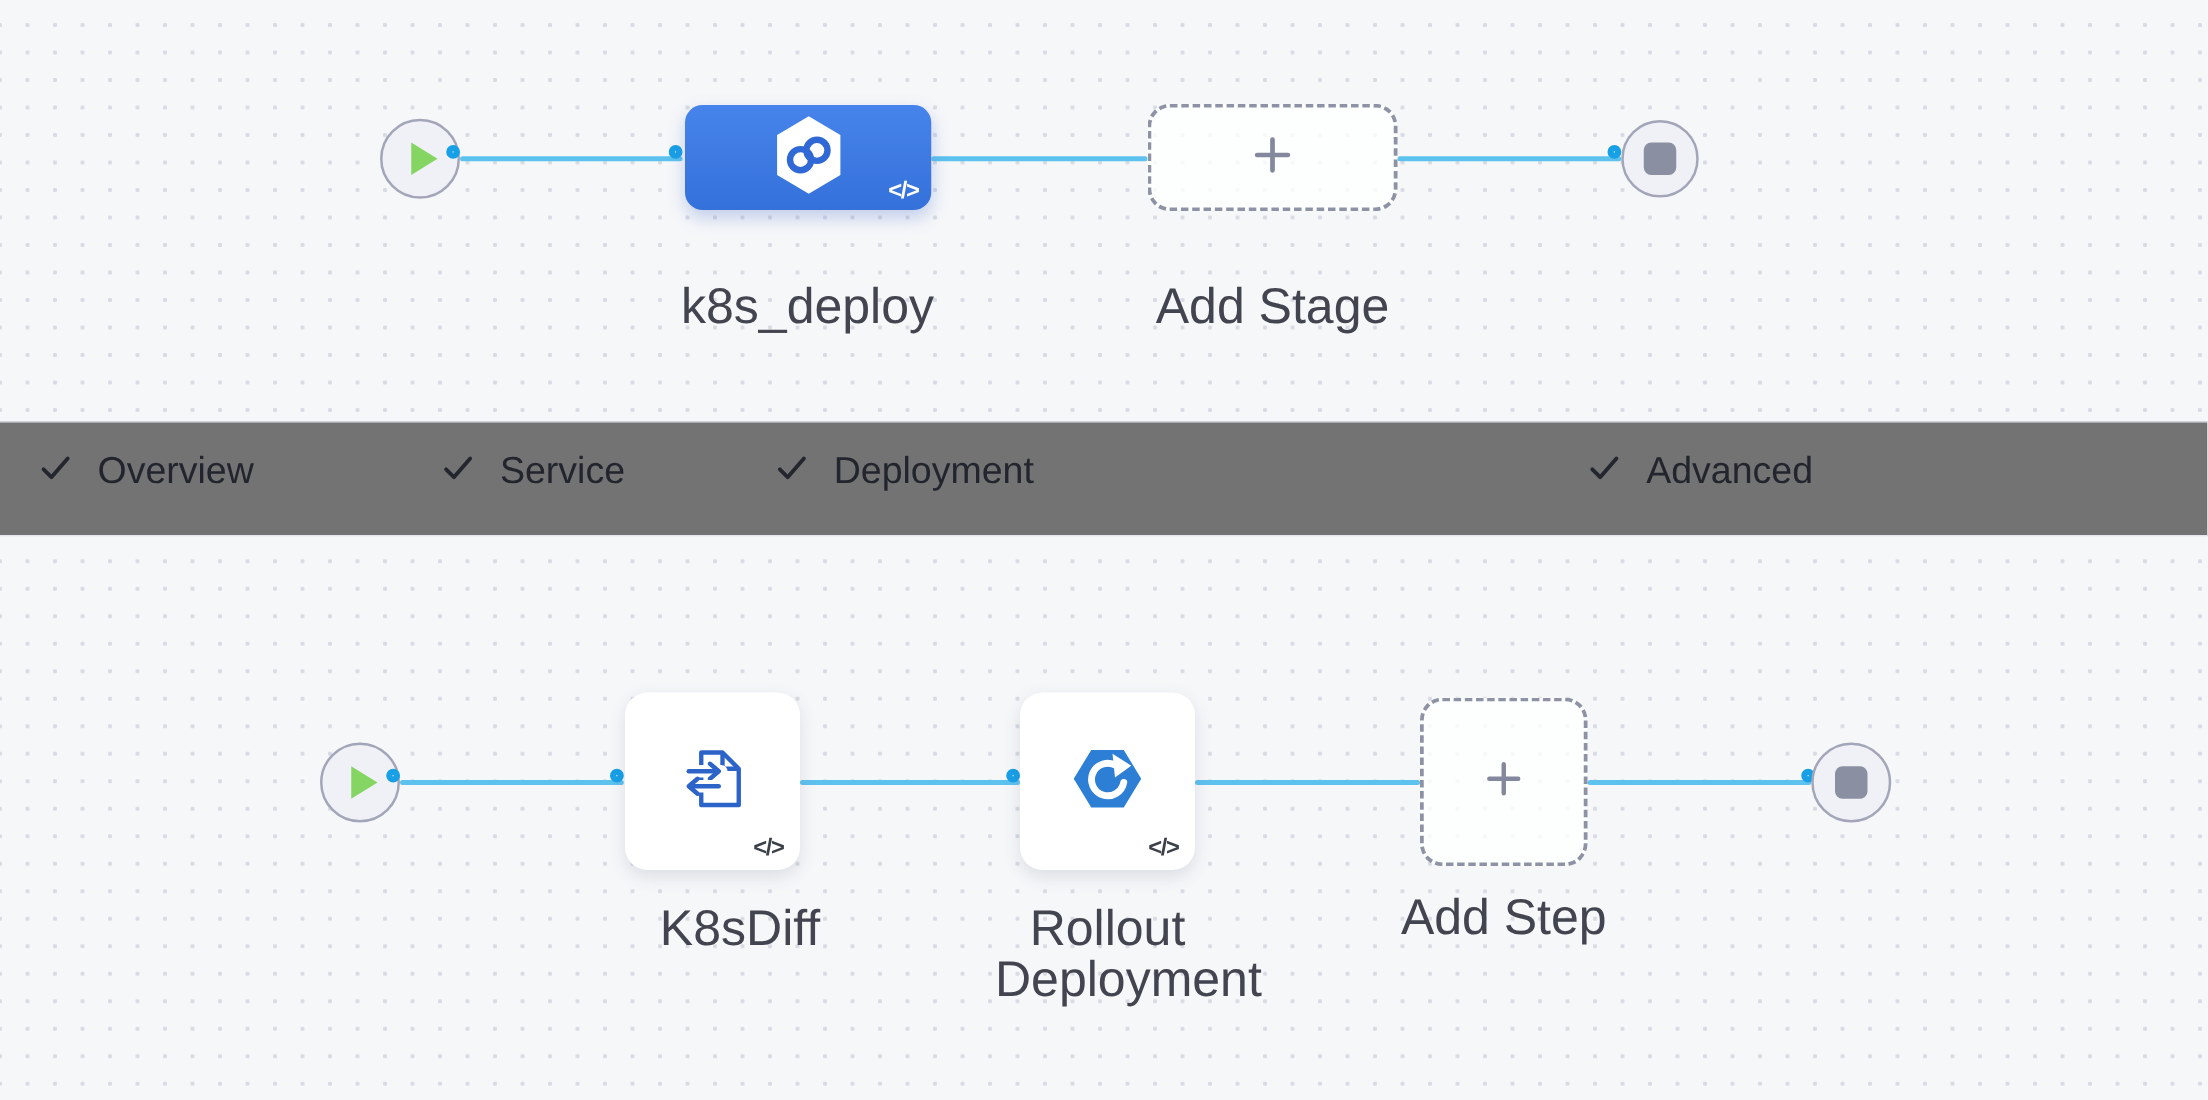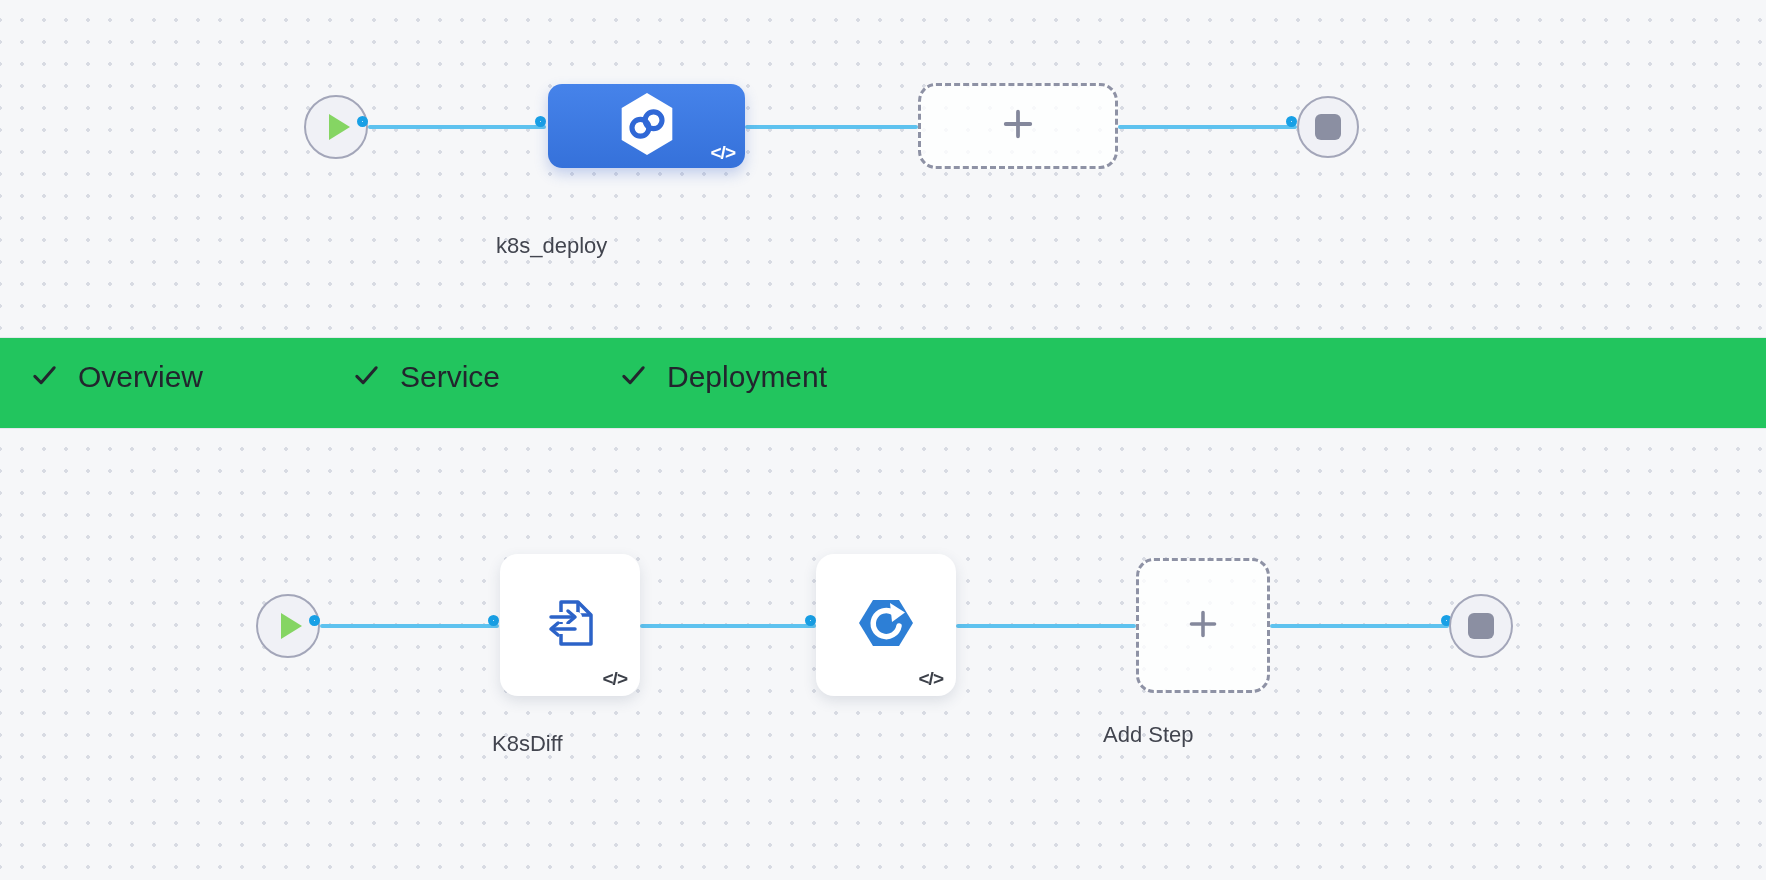--- a/index.html
+++ b/index.html
@@ -37,24 +37,24 @@
   .add-node{ position:absolute; border:3px dashed #8e92a5; border-radius:18px;
     background:rgba(255,255,255,.8); display:flex; align-items:center; justify-content:center; }
   .add-stage{ left:918px; top:83px; width:200px; height:86px; }
   .add-step{ left:1136px; top:558px; width:134px; height:135px; }
 
   
   .step-node{ position:absolute; top:554px; width:140px; height:142px; border-radius:18px; background:#ffffff;
     box-shadow:0 5px 14px rgba(50,60,90,.13); display:flex; align-items:center; justify-content:center; }
 
   
-  .glabel{ position:absolute; font-size:22px; line-height:41px; color:#42454f; text-align:left; }
-
-  
-  .tabbar{ position:absolute; left:0; top:337px; width:1766px; height:92px; background:#22c55e;
+  .glabel{ position:absolute; font-size:40px; line-height:41px; color:#42454f; text-align:center; }
+
+  
+  .tabbar{ position:absolute; left:0; top:337px; width:1766px; height:92px; background:#737373;
     border-top:1px solid #e5e7ed; border-bottom:1px solid #e5e7ed; }
   .tab{ position:absolute; top:0; bottom:0; display:flex; align-items:center; gap:20px;
     padding-bottom:12px; cursor:pointer; }
   .tab .tlabel{ font-size:30px; color:#22252d; white-space:nowrap; }
   .tab-execution{ left:920px; width:267px; justify-content:center; }
   .tab-execution .tlabel{ font-weight:700; color:#171a20; }
   .tab-underline{ position:absolute; left:0; right:0; bottom:0; height:9px; background:#3468d1;
     border-radius:5px 5px 0 0; }
   .tab-overview{ left:31px; } .tab-service{ left:353px;justify-content:flex-end; } .tab-environment{ left:620px; } .tab-advanced{ left:1270px; }
 </style>
@@ -95,20 +95,21 @@
         <path d="M18 5 V31 M5 18 H31" stroke="#84889c" stroke-width="4" stroke-linecap="round" fill="none"></path>
       </svg>
     </span>
   </div>
 
   <div class="terminal" style="left:1297px; top:96px; width:62px; height:62px;">
     <div class="stop-sq"></div>
   </div>
 
   <div class="glabel" style="left:496px; top:225px; width:300px;">k8s_deploy</div>
+  <div class="glabel" style="left:868px; top:225px; width:300px;">Add Stage</div>
 
   <div class="tabbar">
 
     <div class="tab tab-overview">
       <span>
         <svg width="27" height="27" viewBox="0 0 28 28">
             <path d="M4 15 L10.5 21.5 L24 6" fill="none" stroke="#23262e" stroke-width="3.2" stroke-linecap="round" stroke-linejoin="round"></path>
           </svg>
       </span>
       <span class="tlabel">Overview</span>
@@ -126,20 +127,28 @@
     <div class="tab tab-environment">
       <span>
         <svg width="27" height="27" viewBox="0 0 28 28">
             <path d="M4 15 L10.5 21.5 L24 6" fill="none" stroke="#23262e" stroke-width="3.2" stroke-linecap="round" stroke-linejoin="round"></path>
           </svg>
       </span>
       <span class="tlabel">Deployment</span>
     </div>
 
 
+    <div class="tab tab-advanced">
+      <span>
+        <svg width="27" height="27" viewBox="0 0 28 28">
+            <path d="M4 15 L10.5 21.5 L24 6" fill="none" stroke="#23262e" stroke-width="3.2" stroke-linecap="round" stroke-linejoin="round"></path>
+          </svg>
+      </span>
+      <span class="tlabel">Advanced</span>
+    </div>
 
   </div>
 
   <div class="canvas canvas-bottom"></div>
 
   <div class="terminal" style="left:256px; top:594px;">
     <div class="play-tri"></div>
   </div>
 
   <div class="link" style="left:320px; top:624px; width:179px;"></div>
@@ -187,15 +196,16 @@
         <path d="M18 5 V31 M5 18 H31" stroke="#84889c" stroke-width="4" stroke-linecap="round" fill="none"></path>
       </svg>
     </span>
   </div>
 
   <div class="terminal" style="left:1449px; top:594px;">
     <div class="stop-sq"></div>
   </div>
 
   <div class="glabel" style="left:492px; top:723px; width:200px;">K8sDiff</div>
+  <div class="glabel" style="left:796px; top:723px; width:180px;">Rollout Deployment</div>
   <div class="glabel" style="left:1103px; top:714px; width:200px;">Add Step</div>
 
 </div>
 
 </body></html>

